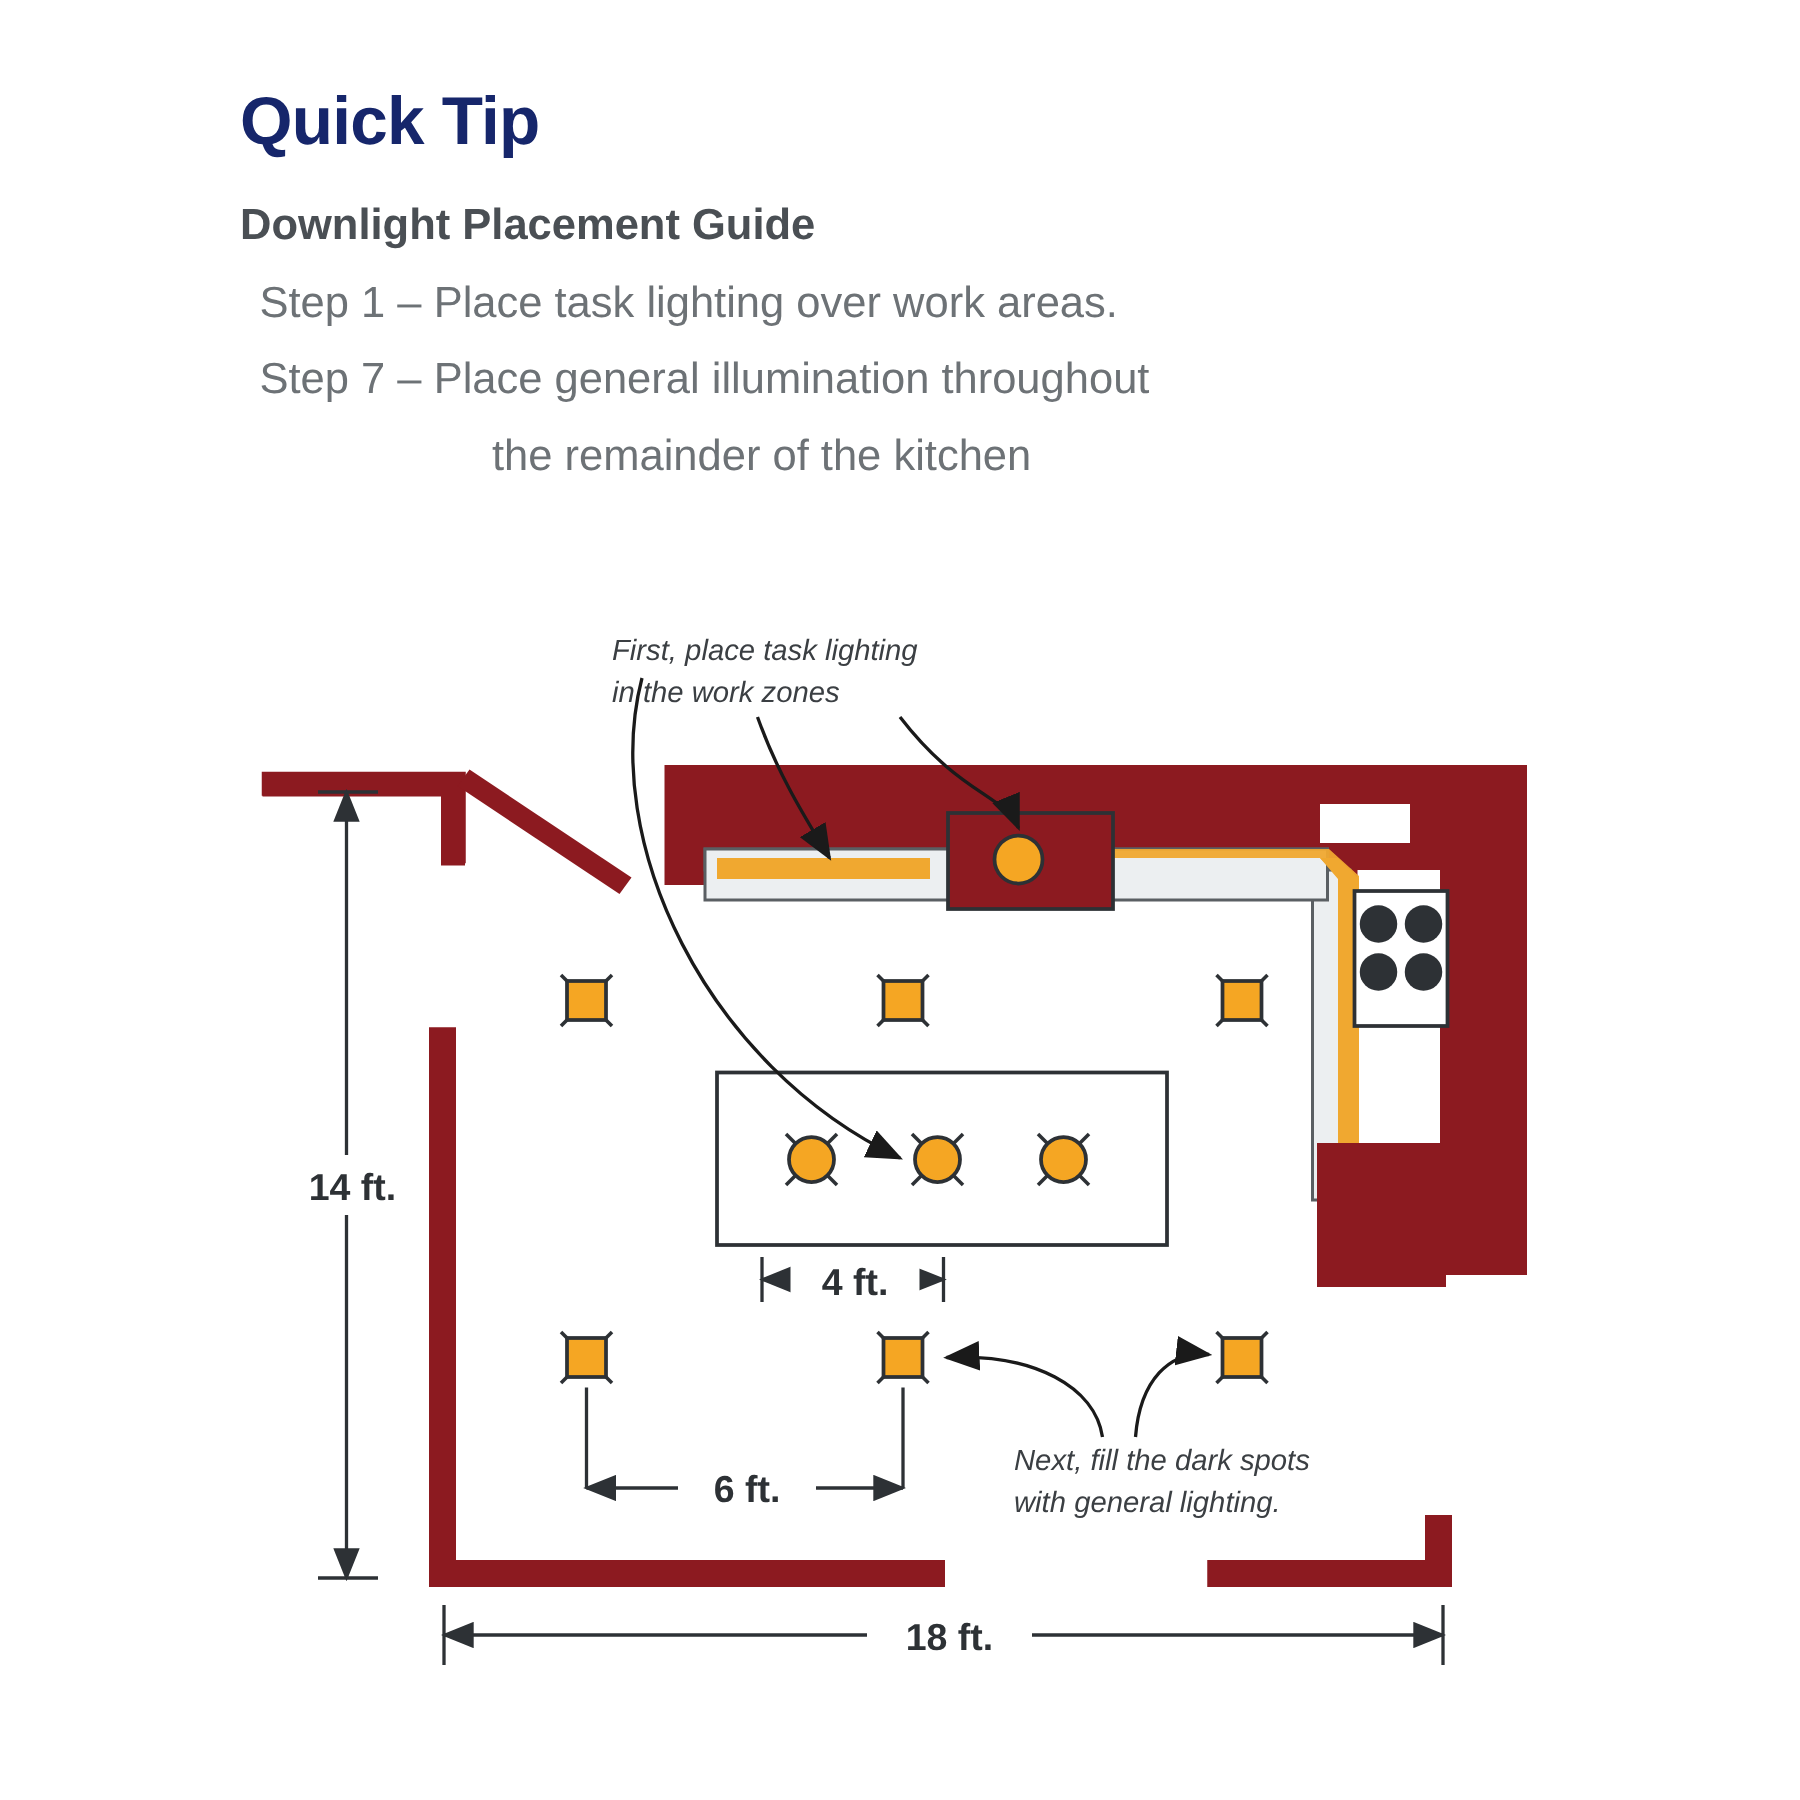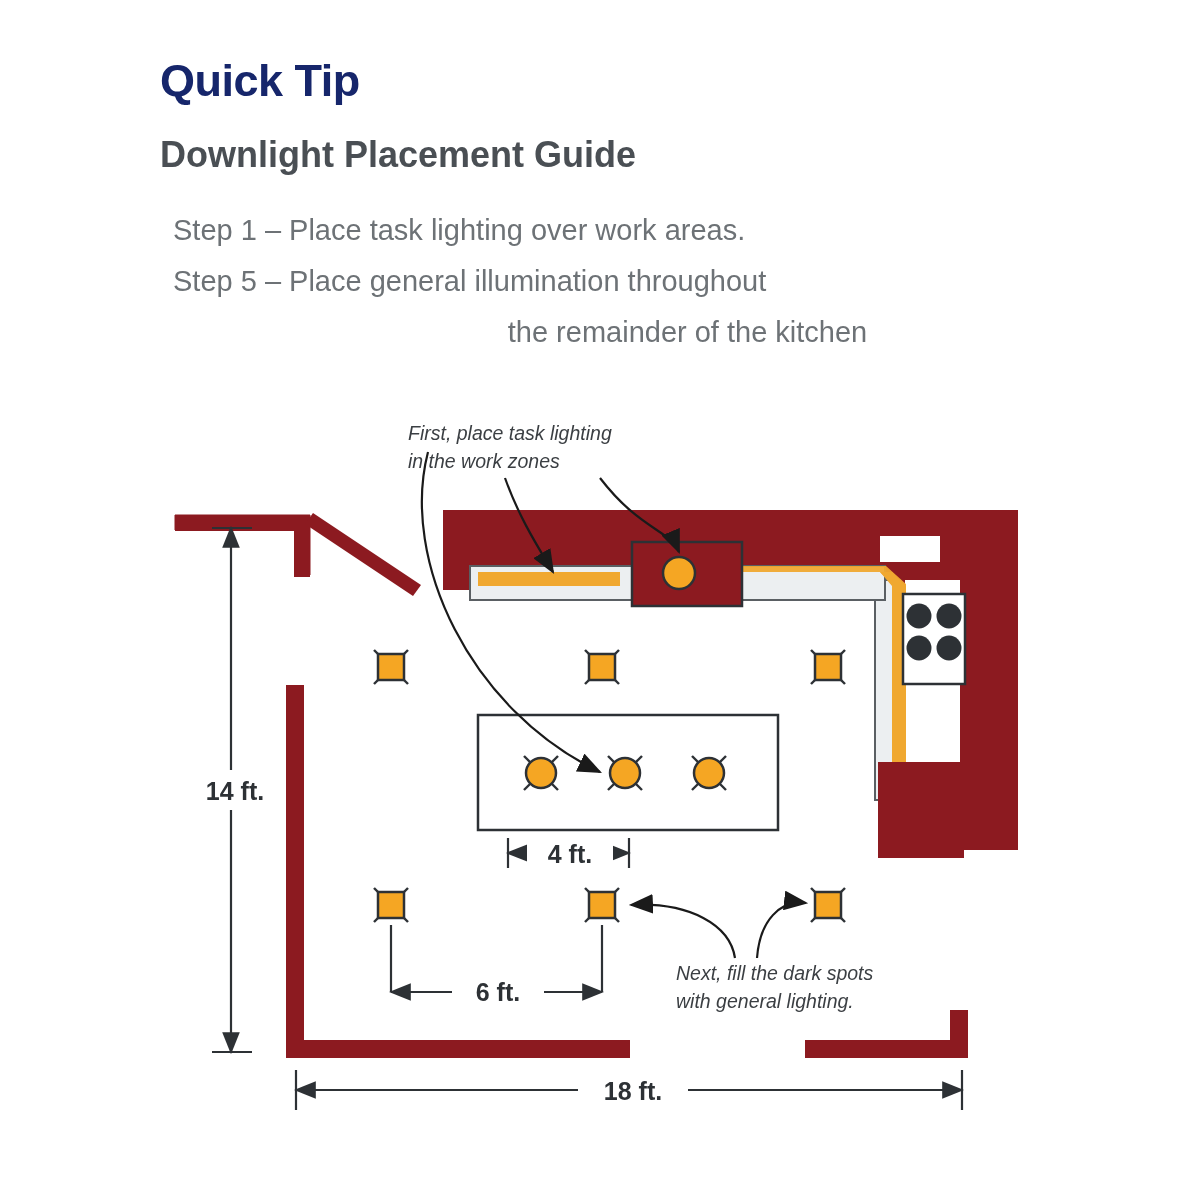--- a/index.html
+++ b/index.html
@@ -28,36 +28,35 @@
   }
   .quick-tip {
     font-size: 45px;
     font-weight: bold;
     color: #16266b;
     letter-spacing: -0.5px;
     margin: 0 0 32px 0;
     line-height: 1;
   }
   .subtitle {
-    font-size: 36px;
+    font-size: 29px;
     font-weight: bold;
     color: #4a4f54;
-    margin: 0 0 36px 0;
+    margin: 0 0 16px 0;
     line-height: 1.1;
   }
   .step {
     font-size: 29px;
     color: #6d7276;
     line-height: 1.32;
     margin: 13px;
     font-weight: 300;
   }
   .step-indent {
     padding-left: 155px;
-    text-align: center;
   }
   .diagram {
     position: absolute;
     left: 0;
     top: 380px;
     width: 1200px;
     height: 800px;
   }
   svg { display: block; }
   .anno {
@@ -75,21 +74,21 @@
 </style>
 </head>
 <body>
 
 <div class="page">
 
   <div class="header">
     <h1 class="quick-tip">Quick Tip</h1>
     <h2 class="subtitle">Downlight Placement Guide</h2>
     <p class="step">Step 1 – Place task lighting over work areas.</p>
-    <p class="step">Step 5 – Place general illumination throughout</p>
+    <p class="step">Step 7 – Place general illumination throughout</p>
     <p class="step step-indent">the remainder of the kitchen</p>
   </div>
 
   <div class="diagram">
     <svg width="1200" height="800" viewBox="0 0 1200 800" xmlns="http://www.w3.org/2000/svg">
 
       <g>
 
         <path d="M175 135 L310 135 L310 195 L300 195 L300 150 L175 150 Z" fill="#8c1a20" stroke="#8c1a20" stroke-width="1"></path>
         <rect x="175" y="135" width="135" height="16" fill="#8c1a20"></rect>

